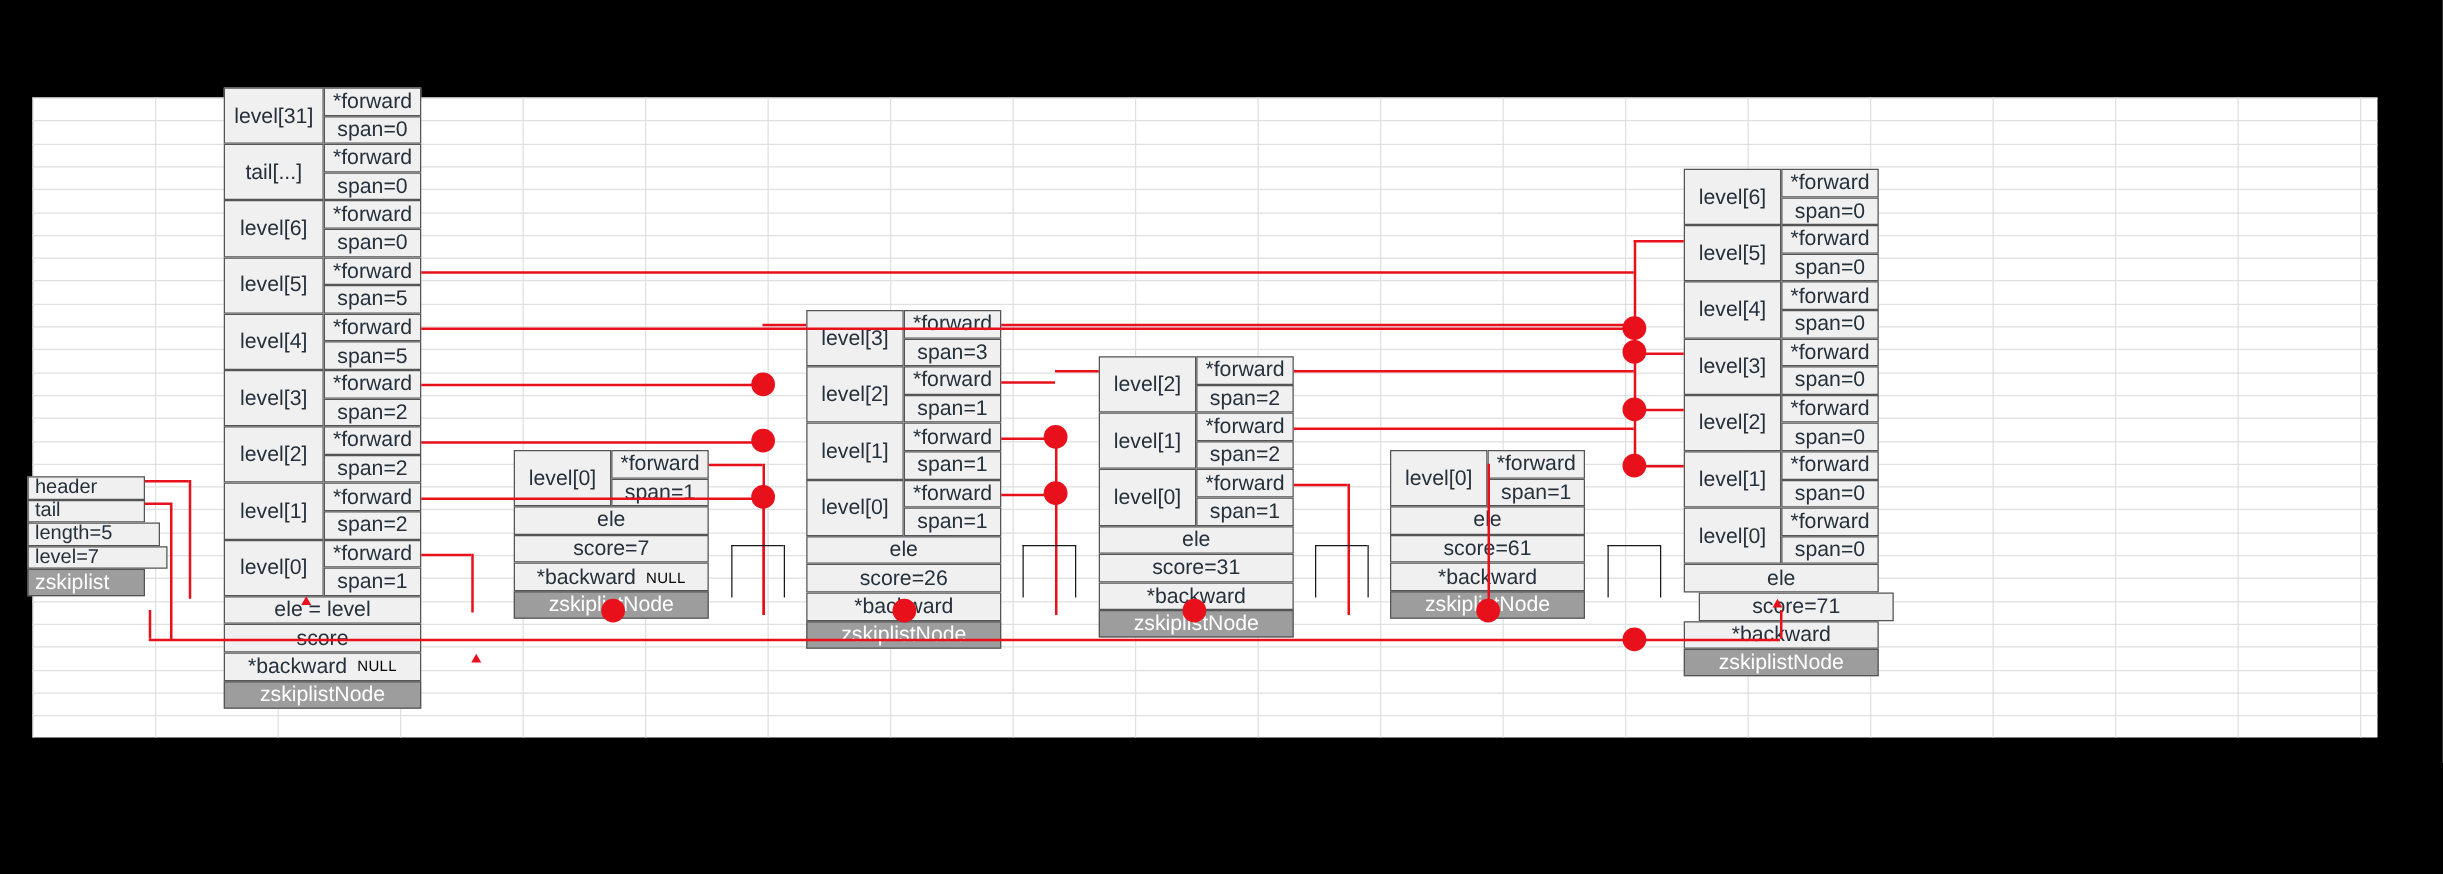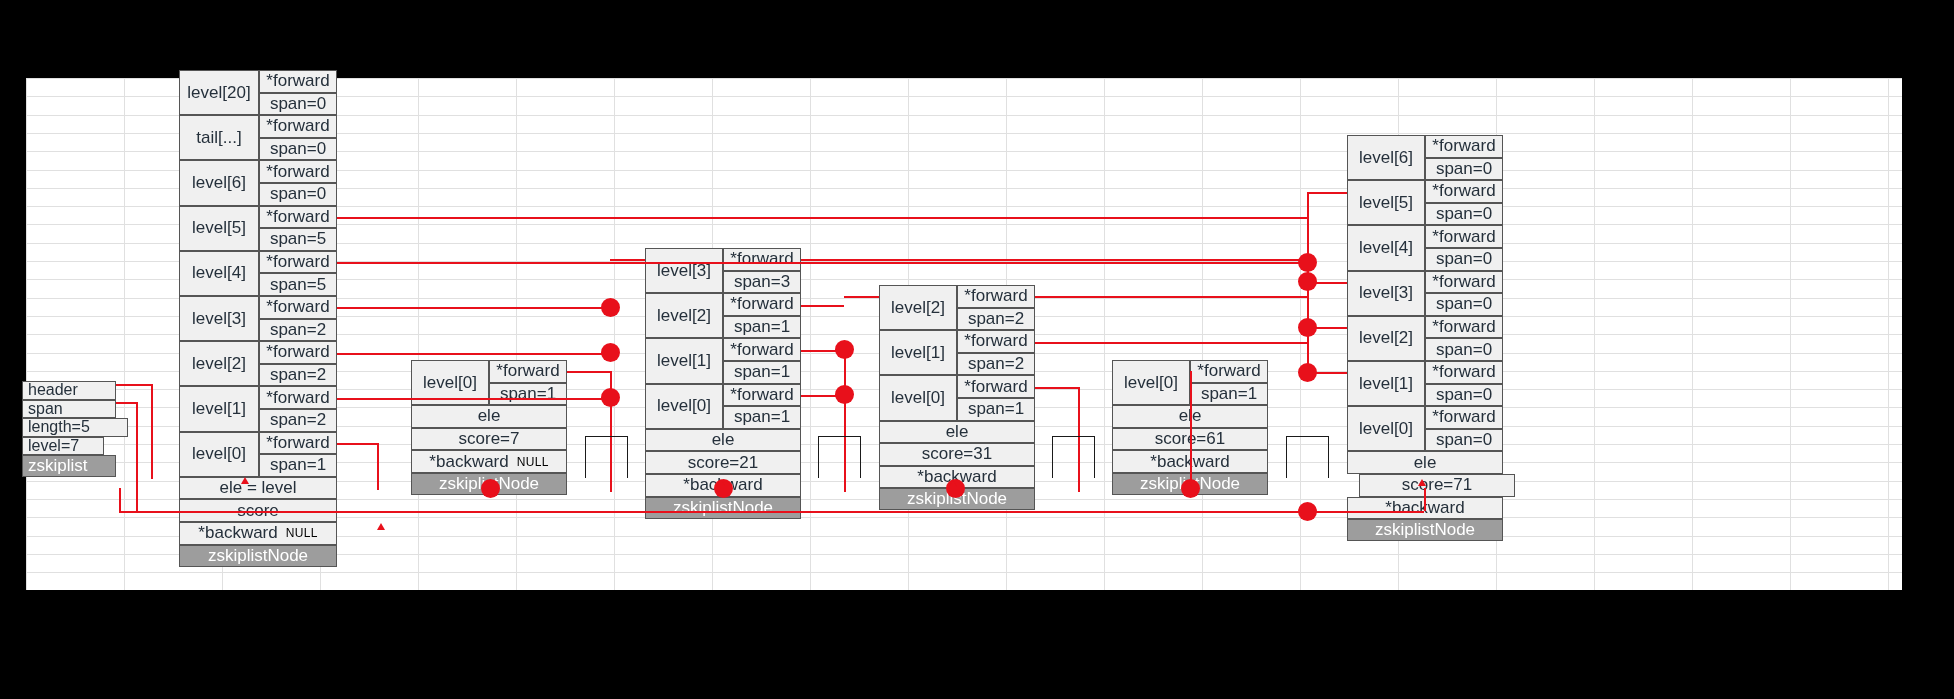--- a/index.html
+++ b/index.html
@@ -80,21 +80,21 @@
       <div class="gridline gv" style="left: 1274px;"></div>
       <div class="gridline gv" style="left: 1372px;"></div>
       <div class="gridline gv" style="left: 1470px;"></div>
       <div class="gridline gv" style="left: 1568px;"></div>
       <div class="gridline gv" style="left: 1666px;"></div>
       <div class="gridline gv" style="left: 1764px;"></div>
       <div class="gridline gv" style="left: 1862px;"></div>
     </div>
   <div id="layer">
       <div class="cellbox" style="left: 179px; top: 70px; width: 80px; height: 45.2px;">
-        <span>level[20]</span>
+        <span>level[31]</span>
       </div>
       <div class="cellbox" style="left: 259px; top: 70px; width: 78px; height: 22.6px;">
         <span>*forward</span>
       </div>
       <div class="cellbox" style="left: 259px; top: 92.6px; width: 78px; height: 22.6px;">
         <span>span=0</span>
       </div>
       <div class="cellbox" style="left: 179px; top: 115.2px; width: 80px; height: 45.2px;">
         <span>tail[...]</span>
       </div>
@@ -233,21 +233,21 @@
       <div class="cellbox" style="left: 723px; top: 383.6px; width: 78px; height: 22.6px;">
         <span>*forward</span>
       </div>
       <div class="cellbox" style="left: 723px; top: 406.2px; width: 78px; height: 22.6px;">
         <span>span=1</span>
       </div>
       <div class="cellbox" style="left: 645px; top: 428.8px; width: 156px; height: 22.6px;">
         <span>ele</span>
       </div>
       <div class="cellbox" style="left: 645px; top: 451.4px; width: 156px; height: 22.6px;">
-        <span>score=21</span>
+        <span>score=26</span>
       </div>
       <div class="cellbox" style="left: 645px; top: 474px; width: 156px; height: 22.6px;">
         <span class="backrow">*backward</span>
       </div>
       <div class="gray-tag" style="left: 645px; top: 496.6px; width: 156px; height: 22px;">
         <span>zskiplistNode</span>
       </div>
       <div class="cellbox" style="left: 879px; top: 285px; width: 78px; height: 45.2px;">
         <span>level[2]</span>
       </div>
@@ -380,26 +380,26 @@
       <div class="cellbox" style="left: 1347px; top: 496.6px; width: 156px; height: 22.6px;">
         <span class="backrow">*backward</span>
       </div>
       <div class="gray-tag" style="left: 1347px; top: 519.2px; width: 156px; height: 22px;">
         <span>zskiplistNode</span>
       </div>
       <div class="cellbox" style="left: 22px; top: 381px; width: 94px; height: 18.6px; justify-content: flex-start; padding-left: 5px; font-size: 16px;">
         <span>header</span>
       </div>
       <div class="cellbox" style="left: 22px; top: 399.6px; width: 94px; height: 18.6px; justify-content: flex-start; padding-left: 5px; font-size: 16px;">
-        <span>span</span>
+        <span>tail</span>
       </div>
       <div class="cellbox" style="left: 22px; top: 418.2px; width: 106px; height: 18.6px; justify-content: flex-start; padding-left: 5px; font-size: 16px;">
         <span>length=5</span>
       </div>
-      <div class="cellbox" style="left: 22px; top: 436.8px; width: 82px; height: 18.6px; justify-content: flex-start; padding-left: 5px; font-size: 16px;">
+      <div class="cellbox" style="left: 22px; top: 436.8px; width: 112px; height: 18.6px; justify-content: flex-start; padding-left: 5px; font-size: 16px;">
         <span>level=7</span>
       </div>
       <div class="gray-tag" style="left: 22px; top: 455.4px; width: 94px; height: 22px; justify-content: flex-start; padding-left: 5px;">
         <span>zskiplist</span>
       </div>
       <div class="rline rh" style="left: 337px; top: 216.9px; width: 970px;"></div>
       <div class="rline rv" style="left: 1307px; top: 216.9px;"></div>
       <div class="rline rh" style="left: 337px; top: 262.1px; width: 970px;"></div>
       <div class="dot" style="left: 1297.5px; top: 252.6px;"></div>
       <div class="rline rh" style="left: 337px; top: 307.3px; width: 273px;"></div>

